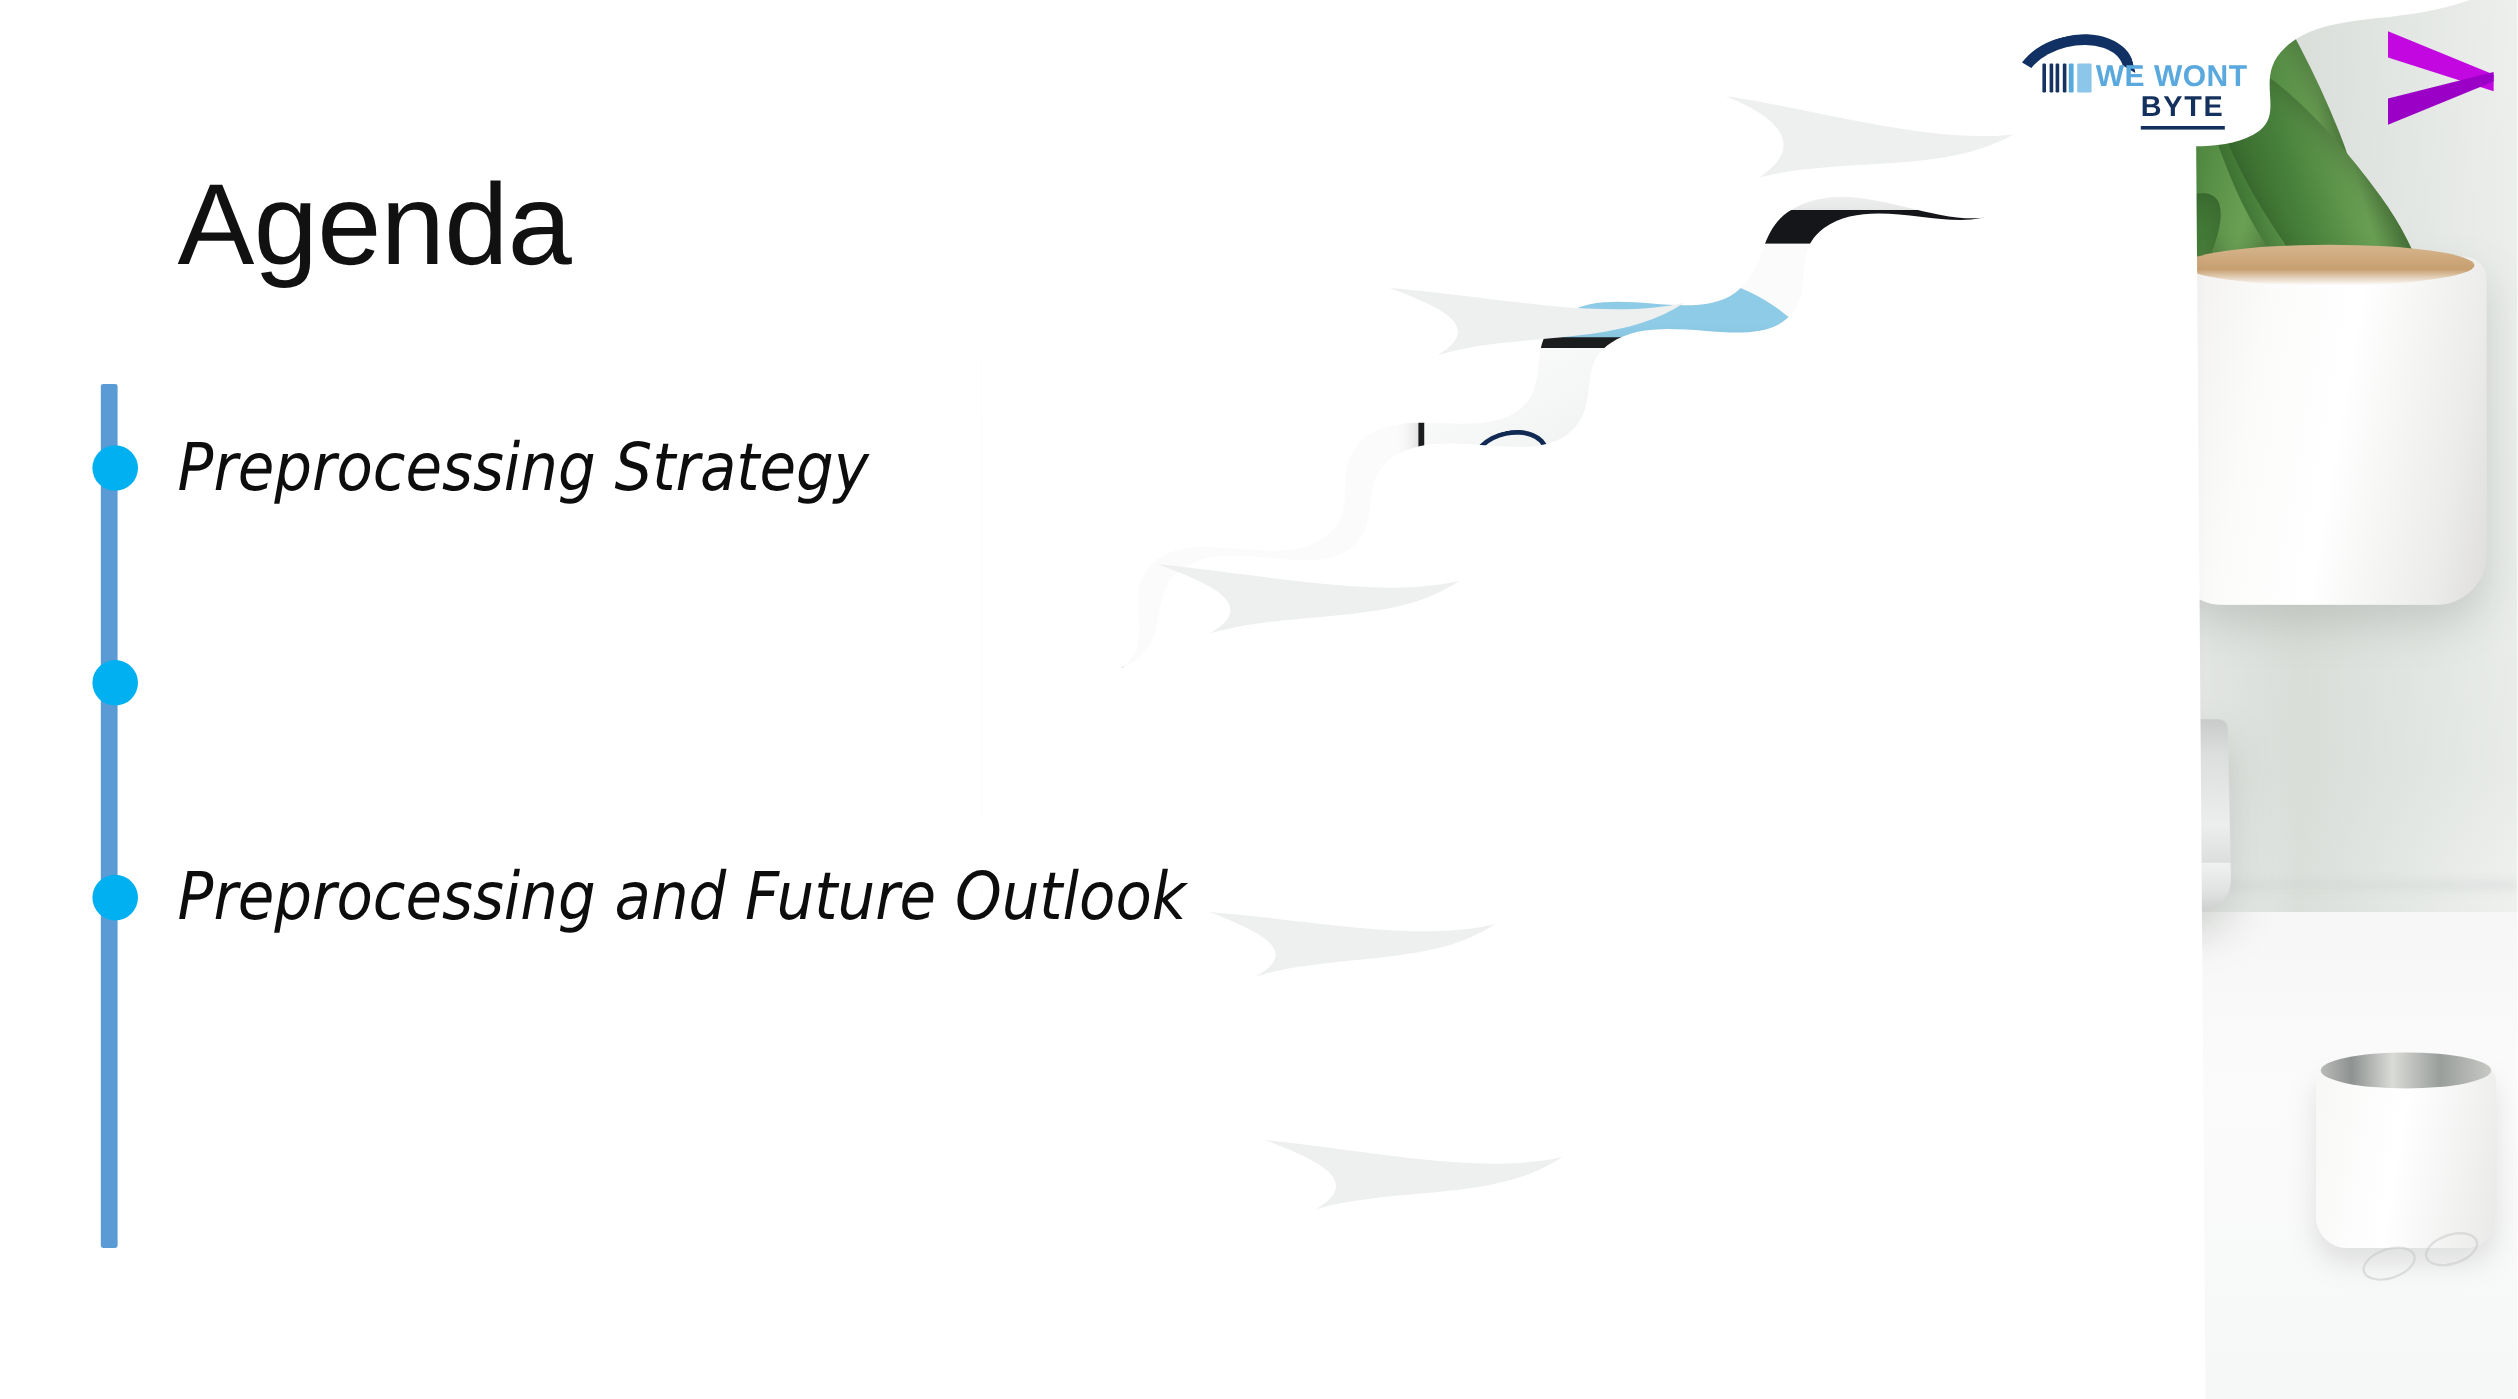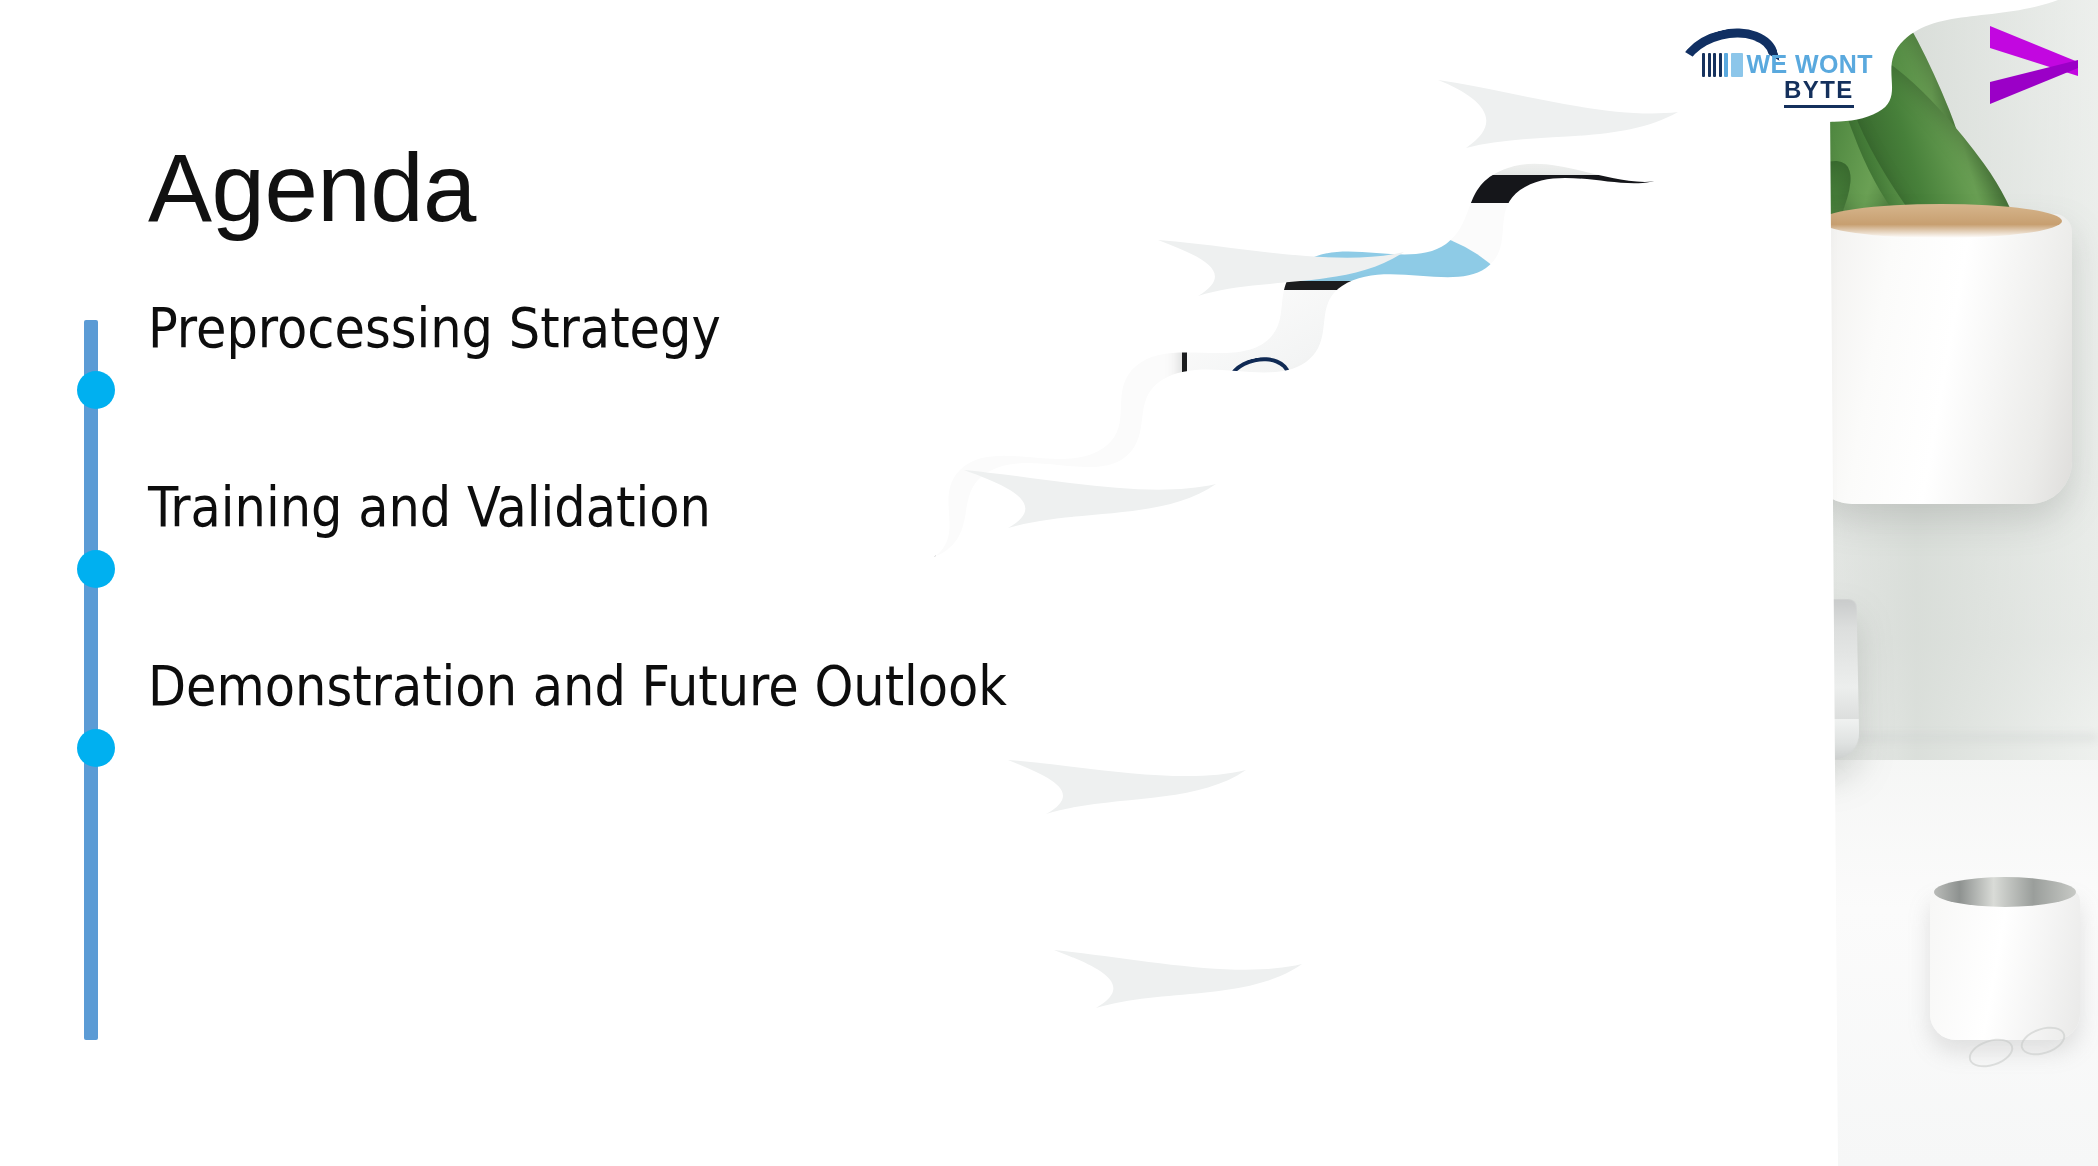--- a/index.html
+++ b/index.html
@@ -223,21 +223,21 @@
     line-height:1;
   }
   .timeline{
     position:absolute;left:84px;top:320px;width:14px;height:720px;
     background:#5b9bd5;border-radius:2px;
   }
   .agenda{
     position:absolute;left:0;top:300px;width:1060px;
   }
   .agenda-item{
-    position:relative;height:179px;display:flex;align-items:flex-start;
+    position:relative;height:179px;display:flex;align-items:center;font-style:italic;
   }
   .dot{
     position:absolute;left:77px;top:50%;margin-top:-19px;
     width:38px;height:38px;border-radius:50%;background:#00b0f0;
   }
   .item-label{
     margin-left:148px;
     font-size:55px;font-weight:400;color:#0d0d0d;
     font-family:"DejaVu Sans Condensed","Liberation Sans",sans-serif;
     white-space:nowrap;line-height:1.05;
@@ -481,25 +481,24 @@
 
   <div class="timeline"></div>
 
   <div class="agenda">
     <div class="agenda-item">
       <span class="dot"></span>
       <span class="item-label">Preprocessing Strategy</span>
     </div>
     <div class="agenda-item">
       <span class="dot"></span>
-      <span class="item-label">Training and Validation</span>
     </div>
     <div class="agenda-item">
       <span class="dot"></span>
-      <span class="item-label">Demonstration and Future Outlook</span>
+      <span class="item-label">Preprocessing and Future Outlook</span>
     </div>
   </div>
 
   <div class="brand">
     <div class="brand-swoosh"></div>
     <div class="brand-row">
       <span class="brand-bars">
         <b></b>
           <b></b>
           <b></b>

